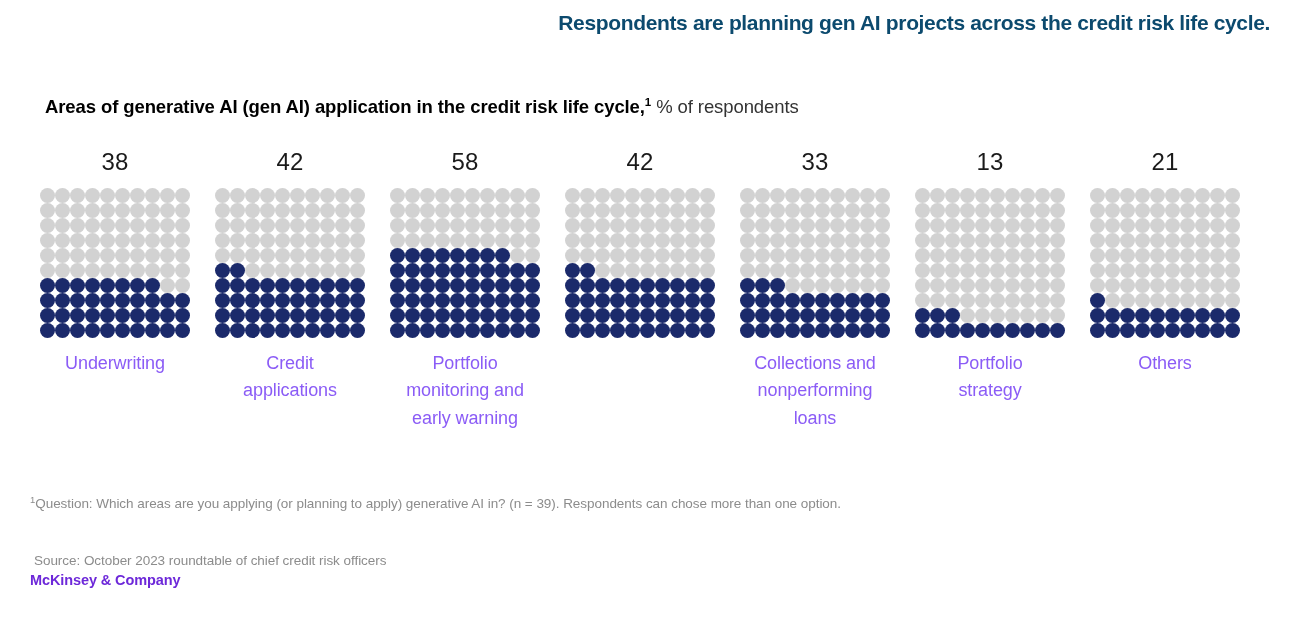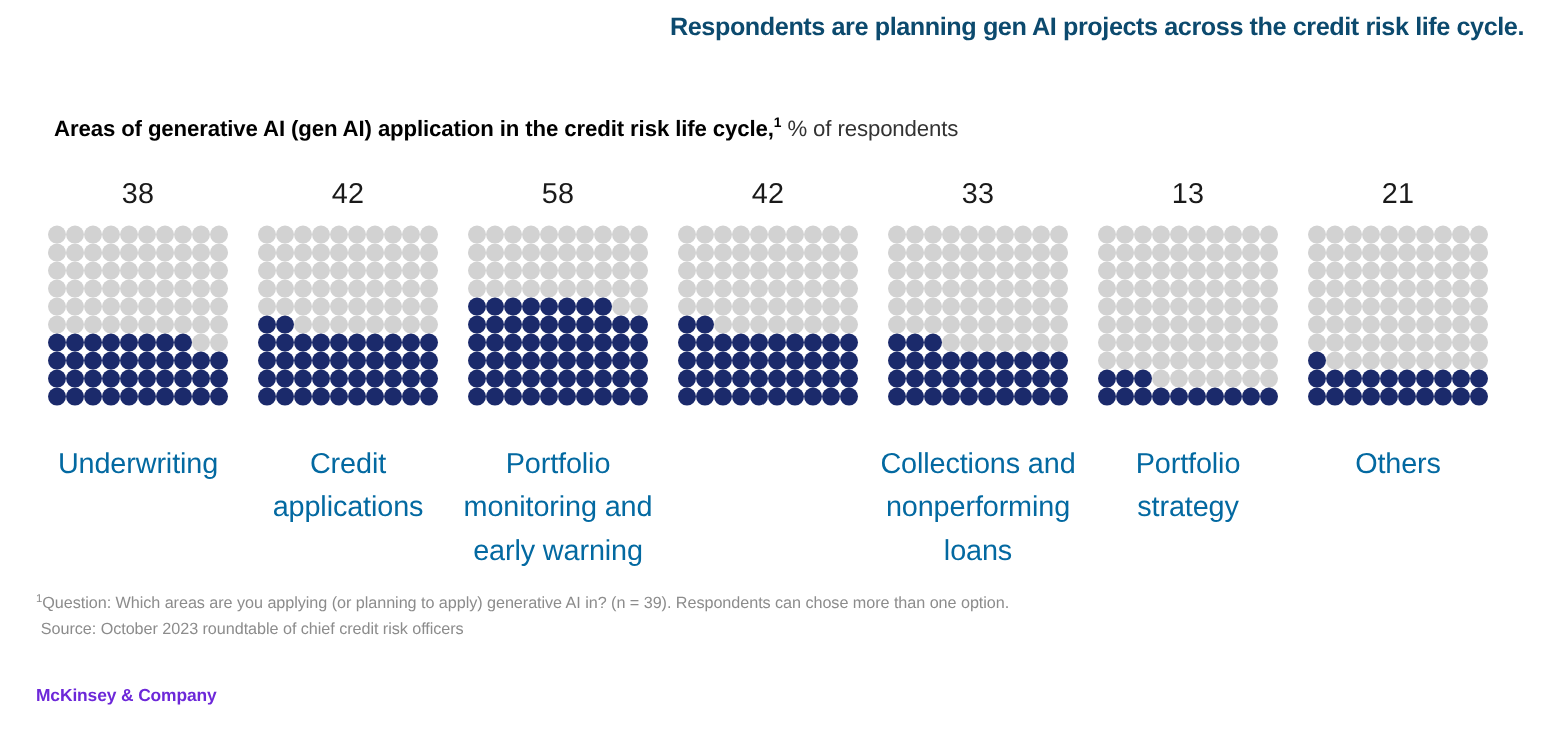--- a/index.html
+++ b/index.html
@@ -96,24 +96,24 @@
   .dot {
     width: 15px;
     height: 15px;
     border-radius: 50%;
     box-sizing: border-box;
   }
   .dot.on  { background: #1b2a6b; }
   .dot.off { background: #d2d2d2; }
 
   .waffle-label {
-    margin-top: 31px;
-    font-size: 24px;
+    margin-top: 12px;
+    font-size: 18px;
     line-height: 1.52;
-    color: #0369a1;
+    color: #8b5cf6;
     text-align: center;
     letter-spacing: -0.1px;
     width: 170px;
   }
 
   
   .footnotes {
     position: absolute;
     left: 30px;
     top: 493px;
@@ -121,21 +121,21 @@
     font-size: 13.5px;
     line-height: 1.55;
     color: #8c8c8c;
     letter-spacing: -0.05px;
   }
   .footnote-line { white-space: nowrap; }
   .footnote-sup {
     font-size: 9.5px;
     vertical-align: 5px;
   }
-  .footnote-source { padding-left: 4px; }
+  .footnote-source { padding-left: 4px; margin-top: 36px; }
 
   
   .brand {
     position: absolute;
     left: 30px;
     top: 572px;
     font-size: 14.5px;
     font-weight: bold;
     color: #6d28d9;
     letter-spacing: -0.1px;

